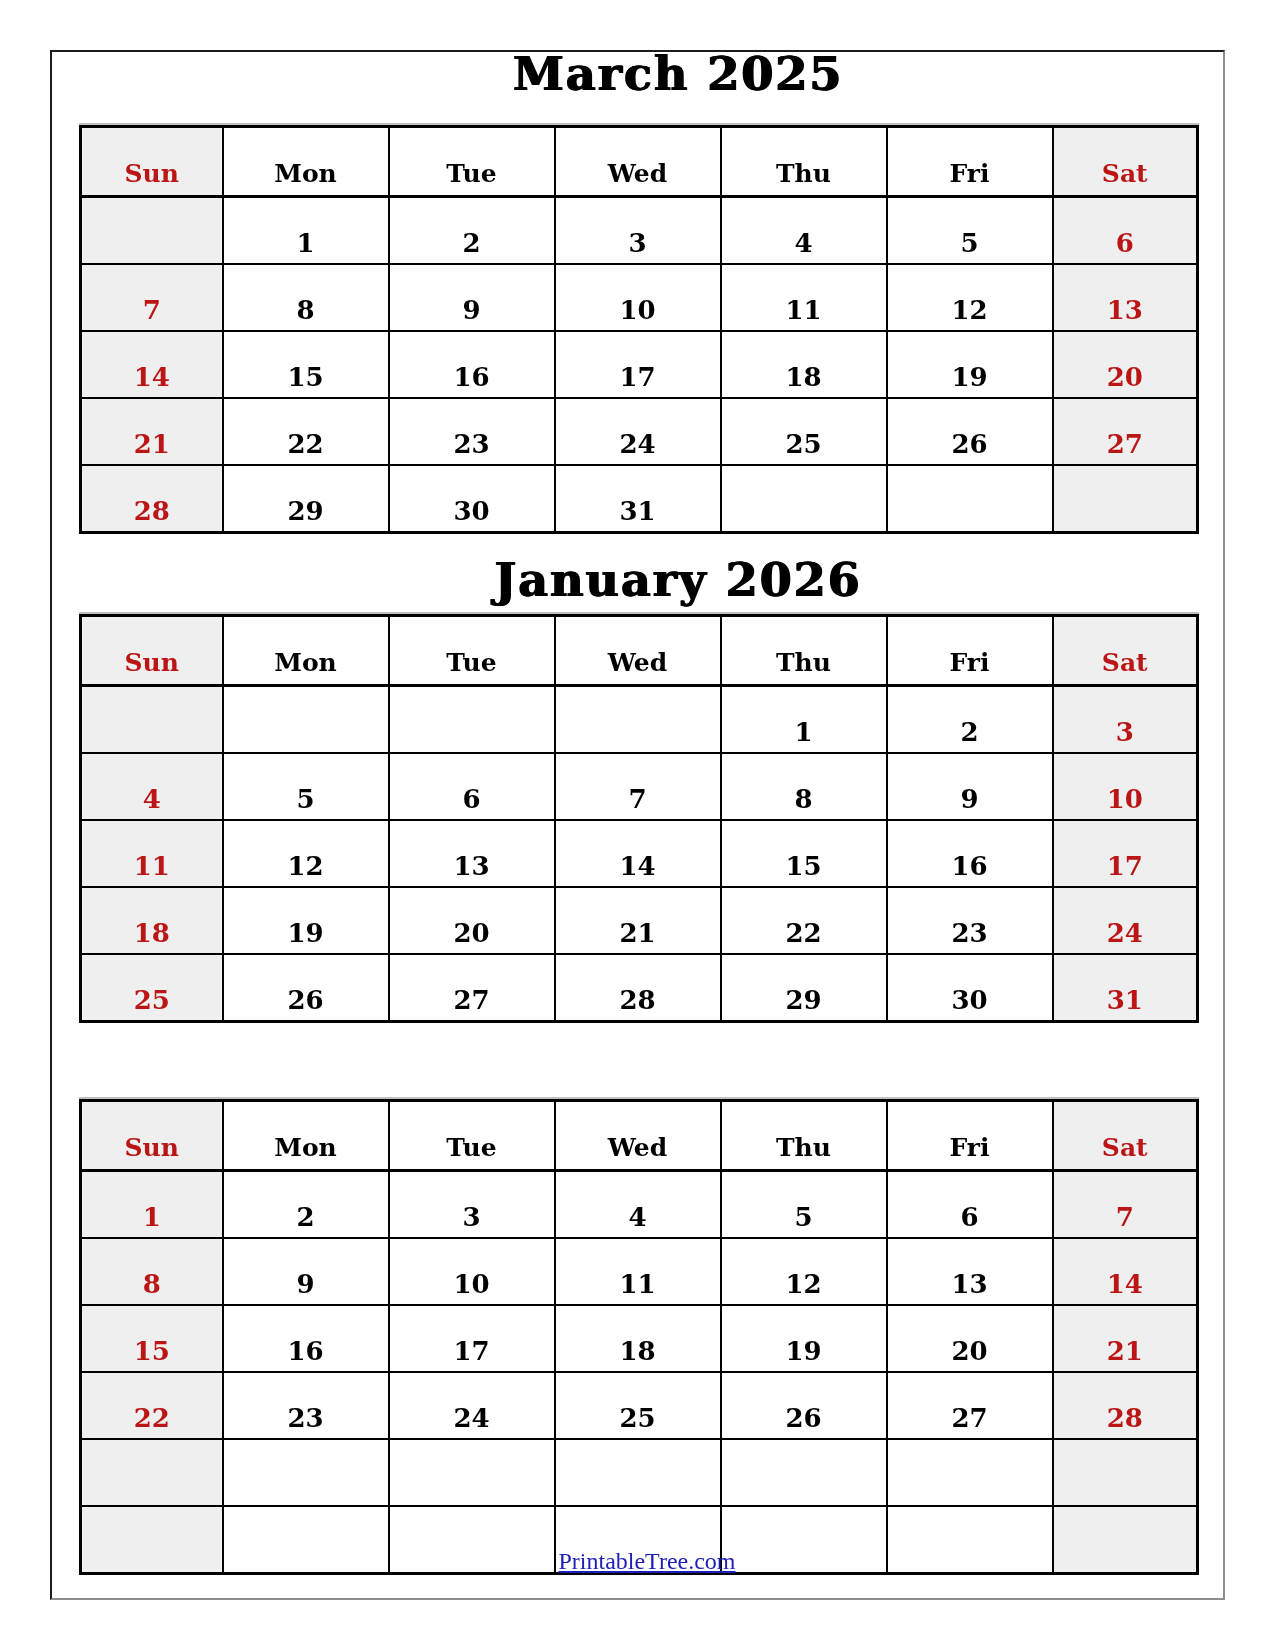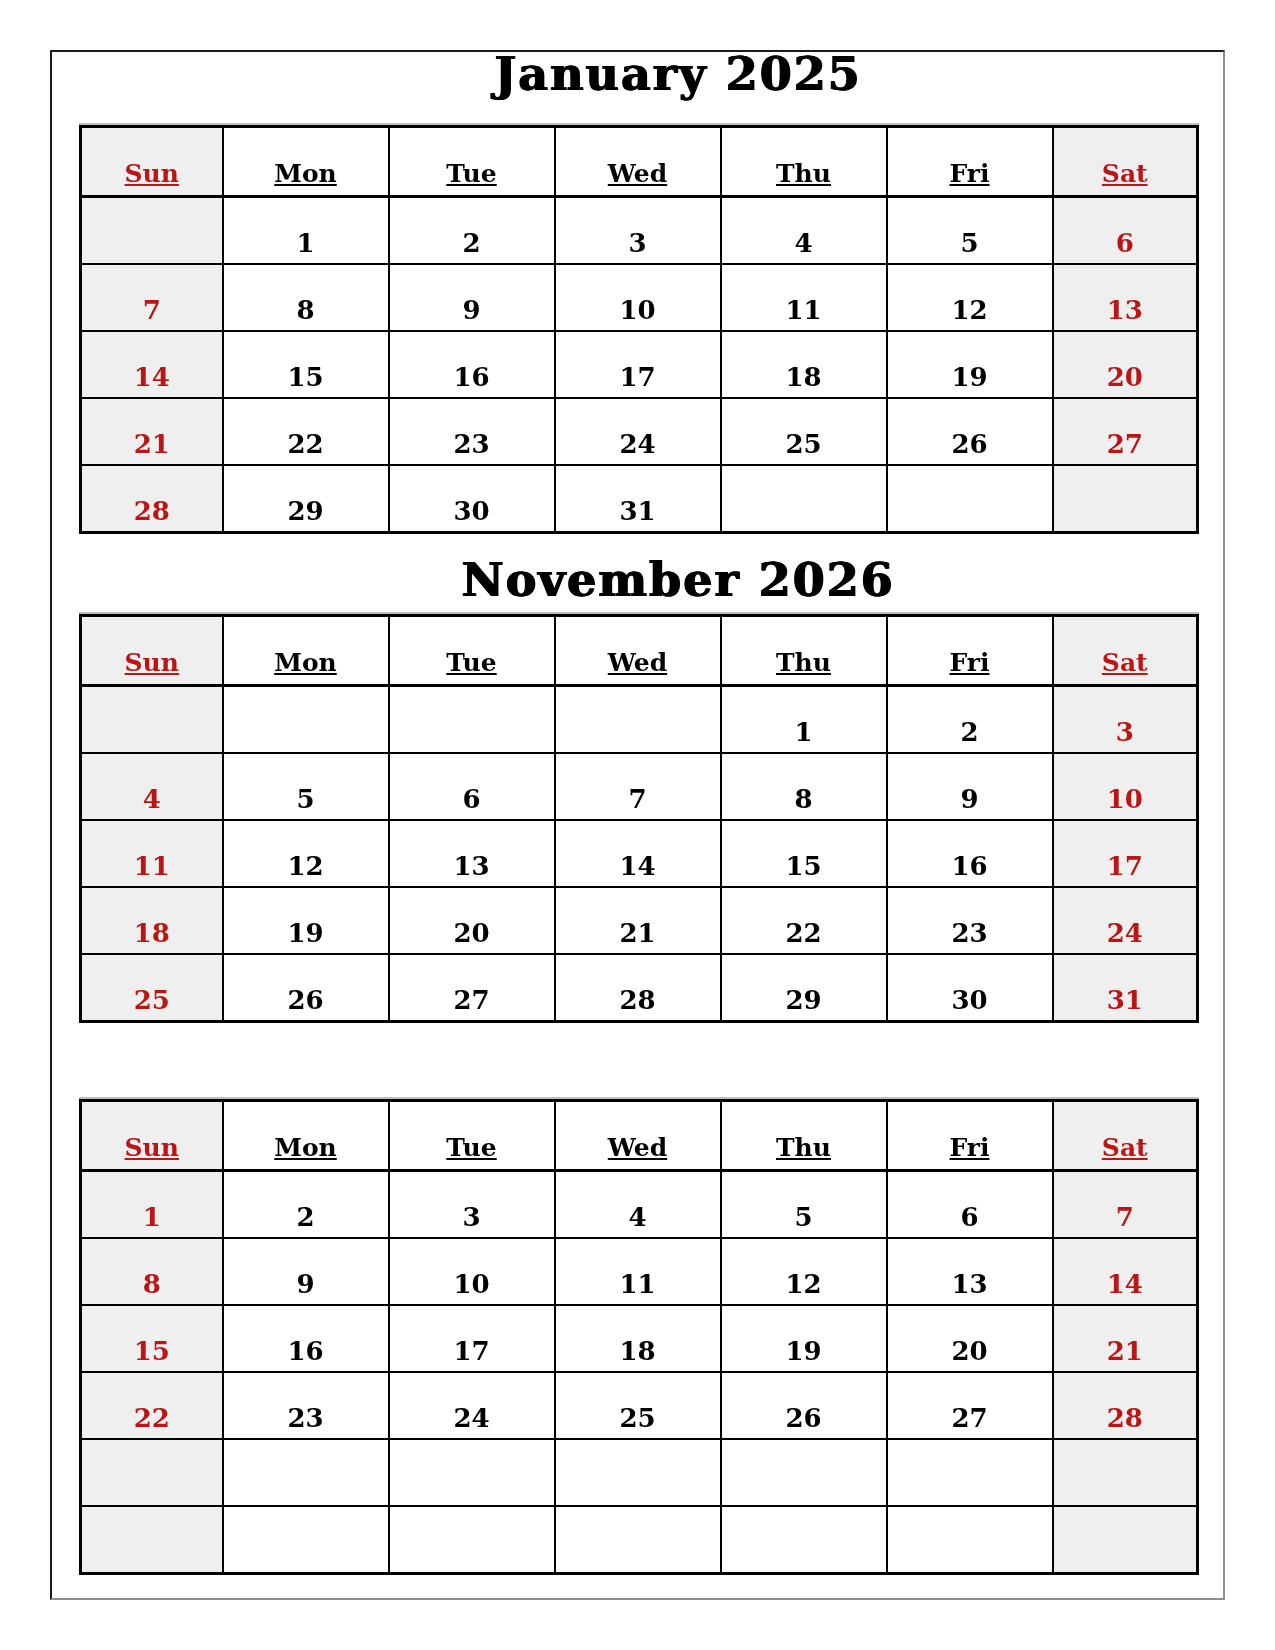--- a/index.html
+++ b/index.html
@@ -62,21 +62,20 @@
     padding:0 0 7px 0;
     font-family:"DejaVu Serif", serif;
     font-weight:bold;
     color:#000;
     overflow:hidden;
   }
   table.cal th{
     height:60px;
     font-size:25px;
     border-bottom:3px solid var(--grid);
-    text-decoration:underline;
   }
   table.cal td{
     height:58px;
     font-size:26px;
     line-height:1;
   }
   table.cal .we{
     background:var(--weekend-bg);
     color:var(--red);
   }
@@ -93,21 +92,21 @@
     color:var(--link-blue);
     text-decoration:underline;
   }
 </style>
 </head>
 <body>
 
 <div class="page">
   <div class="frame"></div>
 
-  <h1 class="title t0">January 2025</h1>
+  <h1 class="title t0">March 2025</h1>
   <table class="cal m0">
       <colgroup>
         <col style="width: 142px;">
         <col style="width: 166px;">
         <col style="width: 166px;">
         <col style="width: 166px;">
         <col style="width: 166px;">
         <col style="width: 166px;">
         <col style="width: 145px;">
       </colgroup>
@@ -164,21 +163,21 @@
           <td>29</td>
           <td>30</td>
           <td>31</td>
           <td></td>
           <td></td>
           <td class="we"></td>
         </tr>
       </tbody>
     </table>
 
-  <h1 class="title t1">November 2026</h1>
+  <h1 class="title t1">January 2026</h1>
   <table class="cal m1">
       <colgroup>
         <col style="width: 142px;">
         <col style="width: 166px;">
         <col style="width: 166px;">
         <col style="width: 166px;">
         <col style="width: 166px;">
         <col style="width: 166px;">
         <col style="width: 145px;">
       </colgroup>
@@ -314,13 +313,16 @@
           <td></td>
           <td></td>
           <td></td>
           <td></td>
           <td></td>
           <td class="we"></td>
         </tr>
       </tbody>
     </table>
 
+  <div class="footer">
+    <a class="site-link" href="#">PrintableTree.com</a>
+  </div>
 </div>
 
 </body></html>

